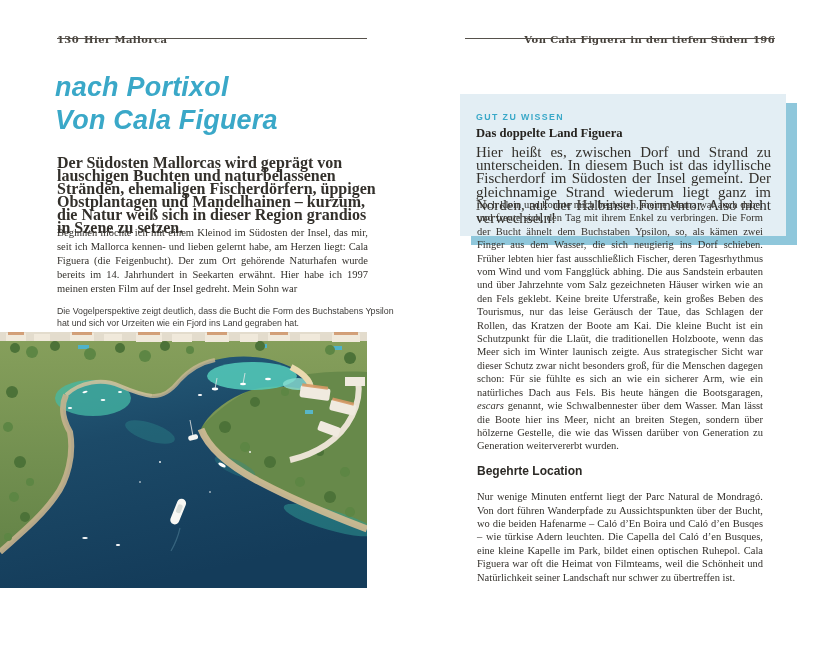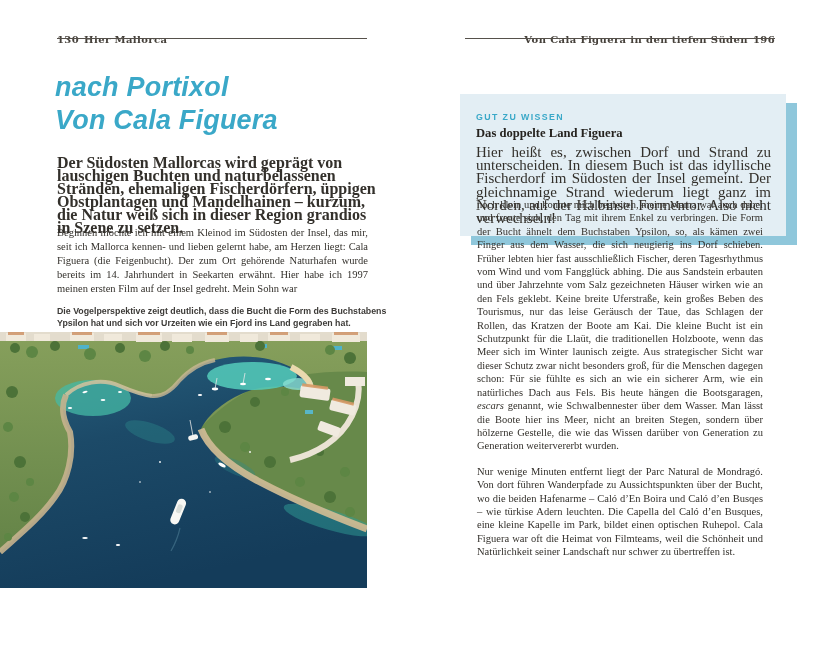--- a/index.html
+++ b/index.html
@@ -16,21 +16,21 @@
 
   
   #headline{position:absolute;left:55px;top:71px;width:330px;
             font-family:"Liberation Sans",sans-serif;font-style:italic;font-weight:bold;
             font-size:27px;line-height:33px;color:var(--accent,#3aa8c8);letter-spacing:.2px;}
   #intro{position:absolute;left:57px;top:156px;width:322px;
          font-weight:bold;font-size:16px;line-height:13px;color:#33302b;}
   #lp-body{position:absolute;left:57px;top:226px;width:311px;
            font-size:10.5px;line-height:14px;text-align:justify;color:#33302b;}
   #photo-caption{position:absolute;left:57px;top:306px;width:345px;
-           font-family:"Liberation Sans",sans-serif;font-weight:bold;
+           font-family:"Liberation Sans",sans-serif;font-weight:normal;
            font-size:8.8px;line-height:11.6px;color:#3d3b38;}
   #aerial-photo{position:absolute;left:0;top:332px;width:367px;height:256px;overflow:hidden;}
   #aerial-photo svg{display:block;}
 
   
   #infobox{position:absolute;left:460px;top:78px;width:326px;min-height:86px;box-sizing:border-box;
            background:var(--infobox-bg,#e3eef4);padding:18px 15px 11px 16px;
            box-shadow:11px 9px 0 var(--infobox-shadow,#8fc7db);margin-top:16px;}
   #infobox .kicker{font-family:"Liberation Sans",sans-serif;font-weight:bold;font-size:8.8px;
            letter-spacing:1.4px;color:var(--accent,#3aa8c8);}
@@ -223,16 +223,17 @@
   </div>
 
   <div id="infobox">
     <div class="kicker">GUT ZU WISSEN</div>
     <div class="title">Das doppelte Land Figuera</div>
     <div class="boxbody">Hier heißt es, zwischen Dorf und Strand zu unterscheiden. In diesem Buch ist das idyllische Fischerdorf im Südosten der Insel gemeint. Der gleichnamige Strand wiederum liegt ganz im Norden, auf der Halbinsel Formentor. Also nicht verwechseln!</div>
   </div>
 
   <div id="rp-col">
     <p><span>noch klein und konnte mich begleiten, meine Mama war auch dabei und freute sich, den Tag mit ihrem Enkel zu verbringen. Die Form der Bucht ähnelt dem Buchstaben Ypsilon, so, als kämen zwei Finger aus dem Wasser, die sich neugierig ins Dorf schieben. Früher lebten hier fast ausschließlich Fischer, deren Tagesrhythmus vom Wind und vom Fangglück abhing. Die aus Sandstein erbauten und über Jahrzehnte vom Salz gezeichneten Häuser wirken wie an den Fels geklebt. Keine breite Uferstraße, kein großes Beben des Tourismus, nur das leise Geräusch der Taue, das Schlagen der Rollen, das Kratzen der Boote am Kai. Die kleine Bucht ist ein Schutzpunkt für die Llaüt, die traditionellen Holzboote, wenn das Meer sich im Winter launisch zeigte. Aus strategischer Sicht war dieser Schutz zwar nicht besonders groß, für die Menschen dagegen schon: Für sie fühlte es sich an wie ein sicherer Arm, wie ein natürliches Dach aus Fels. Bis heute hängen die Bootsgaragen, </span><span class="it">escars</span><span> genannt, wie Schwalbennester über dem Wasser. Man lässt die Boote hier ins Meer, nicht an breiten Stegen, sondern über hölzerne Gestelle, die wie das Wissen darüber von Generation zu Generation weitervererbt wurden.</span></p>
+    <p id="rp-subhead">Begehrte Location</p>
     <p>Nur wenige Minuten entfernt liegt der Parc Natural de Mondragó. Von dort führen Wanderpfade zu Aussichtspunkten über der Bucht, wo die beiden Hafenarme – Caló d’En Boira und Caló d’en Busqes – wie türkise Adern leuchten. Die Capella del Caló d’en Busques, eine kleine Kapelle im Park, bildet einen optischen Ruhepol. Cala Figuera war oft die Heimat von Filmteams, weil die Schönheit und Natürlichkeit seiner Landschaft nur schwer zu übertreffen ist.</p>
   </div>
 
 </div>
 
 </body></html>

